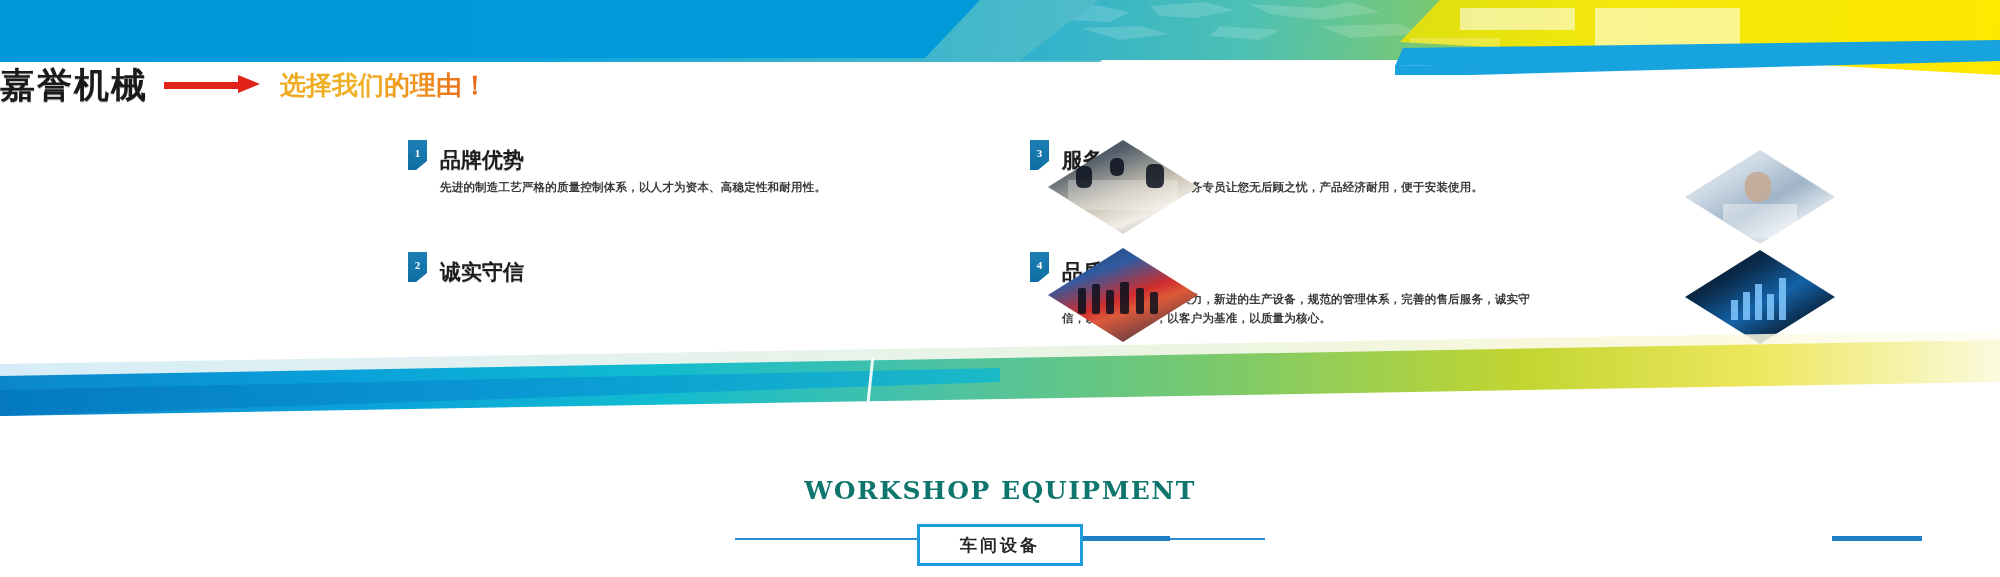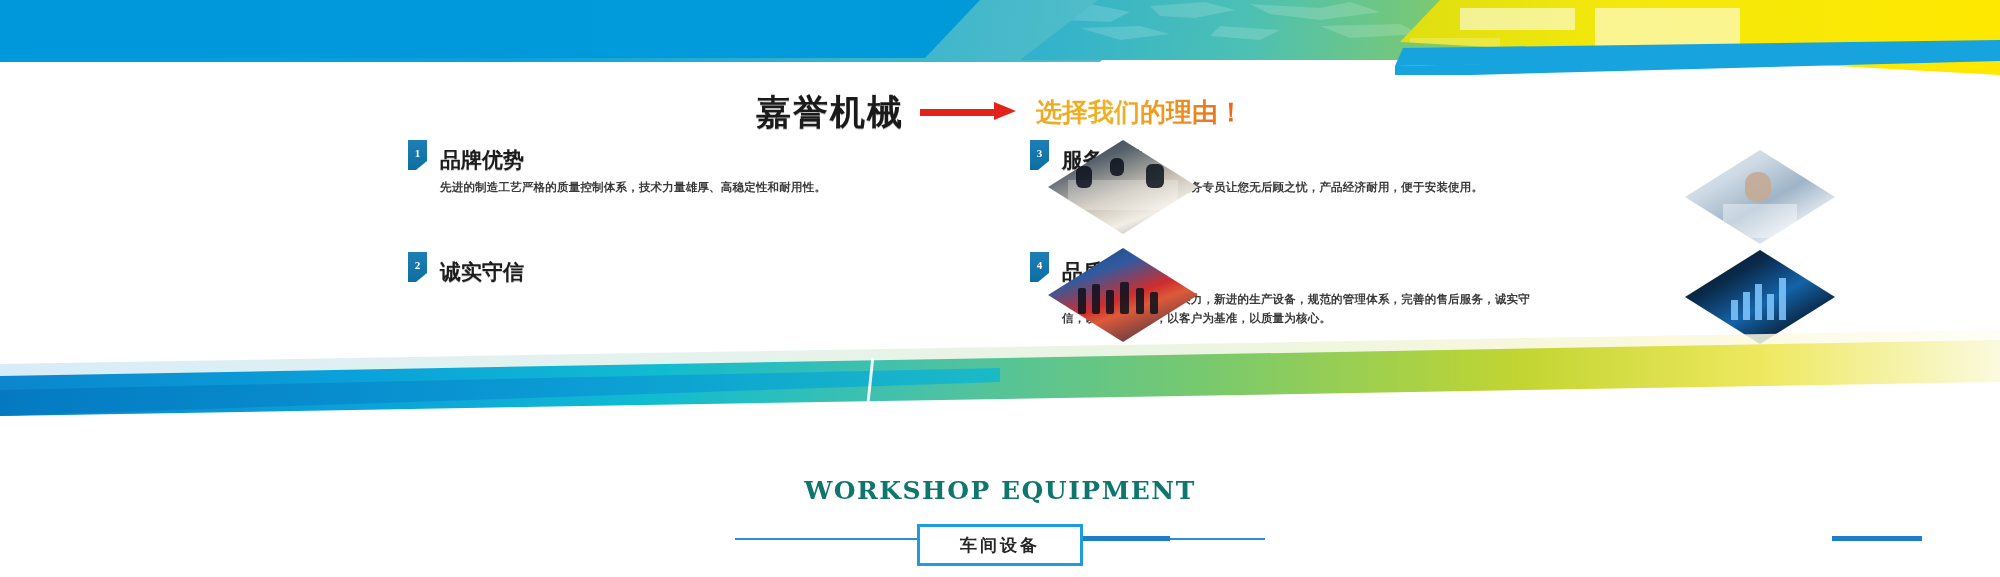--- a/index.html
+++ b/index.html
@@ -48,21 +48,21 @@
   .tb-bluestripe2{
     position:absolute;left:1395px;top:52px;width:605px;height:45px;
     background:#17a3dd;
     clip-path:polygon(0 14px,605px 0,605px 9px,0 25px);
   }
   .tb-blackedge{position:absolute;left:230px;top:0;width:1560px;height:4px;background:#111;}
 
   
   .title-row{
     position:absolute;left:0;top:58px;width:2000px;height:54px;
-    display:flex;align-items:center;justify-content:center;margin-top:27px;
+    display:flex;align-items:center;justify-content:flex-start;
   }
   .brand-title{
     font-family:"DejaVu Serif","Liberation Serif",serif;
     font-weight:bold;font-size:35px;color:#1a1a1a;letter-spacing:2px;
     text-shadow:0 1px 0 #bbb;
     white-space:nowrap;
   }
   .arrow-wrap{
     position:relative;width:100px;height:16px;margin:0 16px;
   }
@@ -224,21 +224,21 @@
     <div class="tagline">选择我们的理由！</div>
   </div>
 
   <div class="features">
 
     <div class="feat c0 r0">
       <div class="feat-head">
         <div class="badge">1</div>
         <div class="feat-title">品牌优势</div>
       </div>
-      <div class="feat-body">先进的制造工艺严格的质量控制体系，技术力量雄厚、高稳定性和耐用性。</div>
+      <div class="feat-body">先进的制造工艺严格的质量控制体系，以人才为资本、高稳定性和耐用性。</div>
     </div>
 
     <div class="feat c0 r1">
       <div class="feat-head">
         <div class="badge">2</div>
         <div class="feat-title">诚实守信</div>
       </div>
     </div>
 
     <div class="feat c1 r0">

